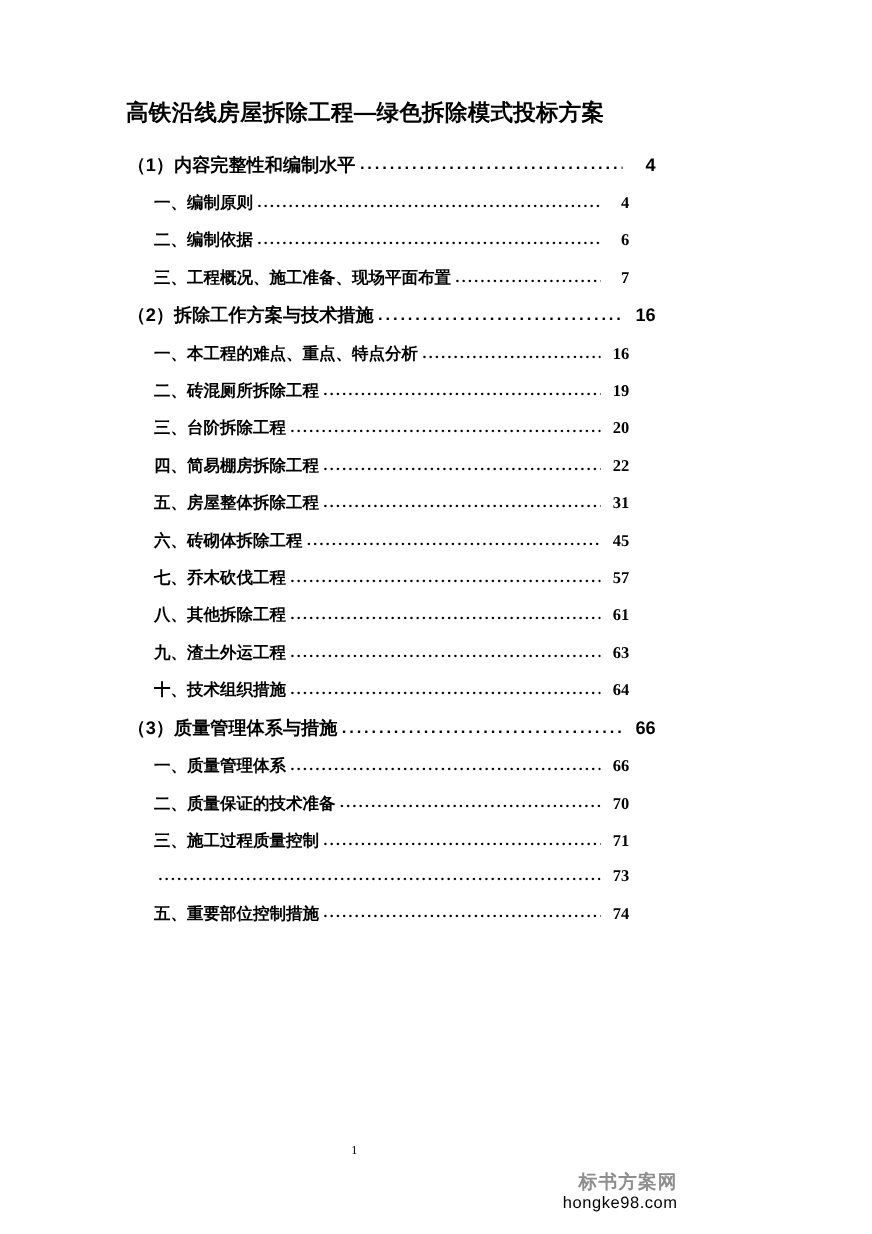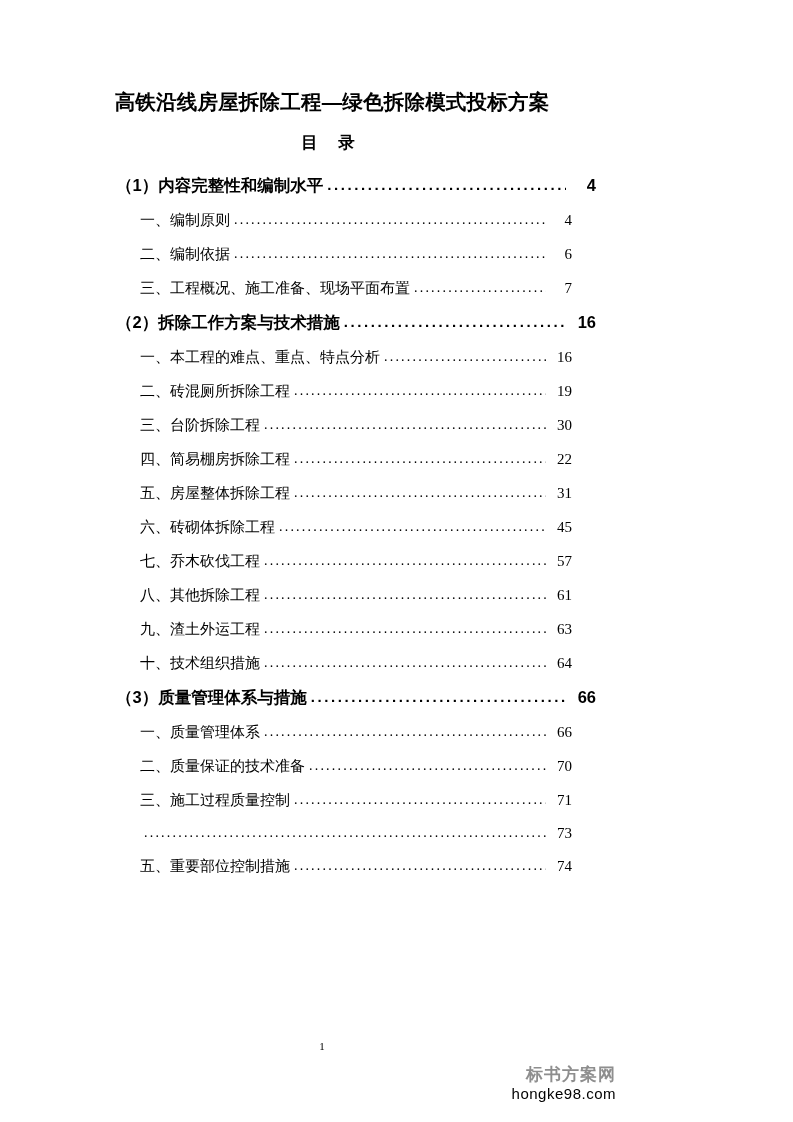--- a/index.html
+++ b/index.html
@@ -51,21 +51,21 @@
   }
   .toc-row.level1 {
     font-size: 16.5px;
     font-weight: bold;
     font-family: "Liberation Sans", "DejaVu Sans", sans-serif;
     padding: 6.5px 0 6.5px 0;
     margin-left: 24px;
   }
   .toc-row.level2 {
     font-size: 15px;
-    font-weight: normal;
+    font-weight: bold;
     font-family: "Liberation Serif", "DejaVu Serif", serif;
     padding: 7.5px 0 7.5px 48px;
   }
   .toc-label {
     white-space: nowrap;
     flex: 0 0 auto;
   }
   .toc-dots {
     flex: 1 1 auto;
     overflow: hidden;
@@ -122,21 +122,20 @@
     letter-spacing: 0.5px;
   }
 </style>
 </head>
 <body>
 
 <div class="page">
 
   <div class="doc-title">高铁沿线房屋拆除工程—绿色拆除模式投标方案</div>
 
-  <div class="toc-heading">目  录</div>
 
   <div class="toc" id="toc-list">
       <div class="toc-row level1">
         <span class="toc-label">（1）内容完整性和编制水平</span>
         <span class="toc-dots">.......................................................................................................................</span>
         <span class="toc-page">4</span>
       </div>
       <div class="toc-row level2">
         <span class="toc-label">一、编制原则</span>
         <span class="toc-dots">.......................................................................................................................</span>
@@ -163,21 +162,21 @@
         <span class="toc-page">16</span>
       </div>
       <div class="toc-row level2">
         <span class="toc-label">二、砖混厕所拆除工程</span>
         <span class="toc-dots">.......................................................................................................................</span>
         <span class="toc-page">19</span>
       </div>
       <div class="toc-row level2">
         <span class="toc-label">三、台阶拆除工程</span>
         <span class="toc-dots">.......................................................................................................................</span>
-        <span class="toc-page">30</span>
+        <span class="toc-page">20</span>
       </div>
       <div class="toc-row level2">
         <span class="toc-label">四、简易棚房拆除工程</span>
         <span class="toc-dots">.......................................................................................................................</span>
         <span class="toc-page">22</span>
       </div>
       <div class="toc-row level2">
         <span class="toc-label">五、房屋整体拆除工程</span>
         <span class="toc-dots">.......................................................................................................................</span>
         <span class="toc-page">31</span>

